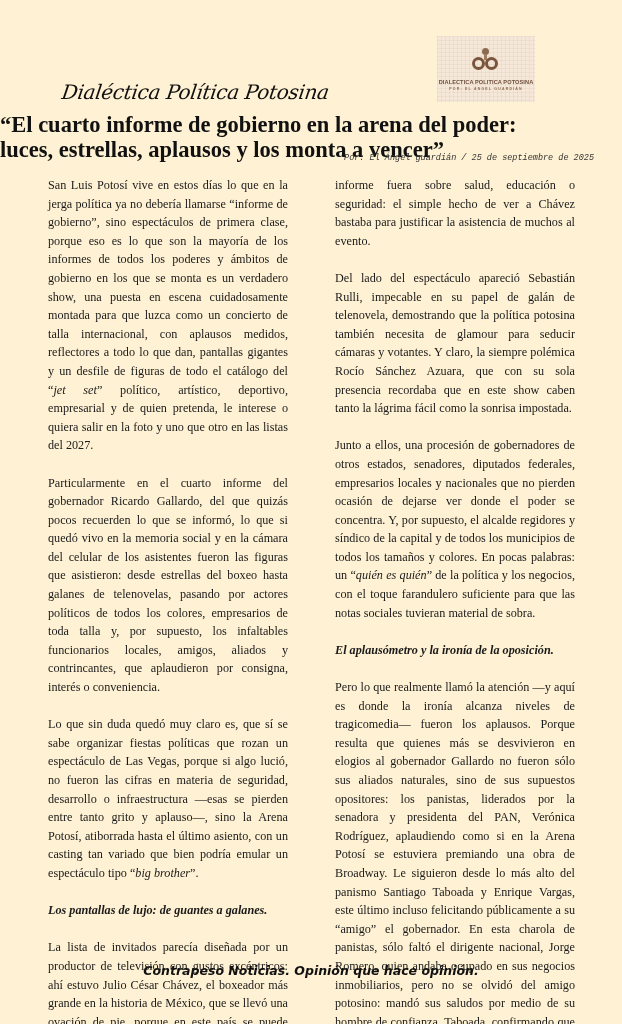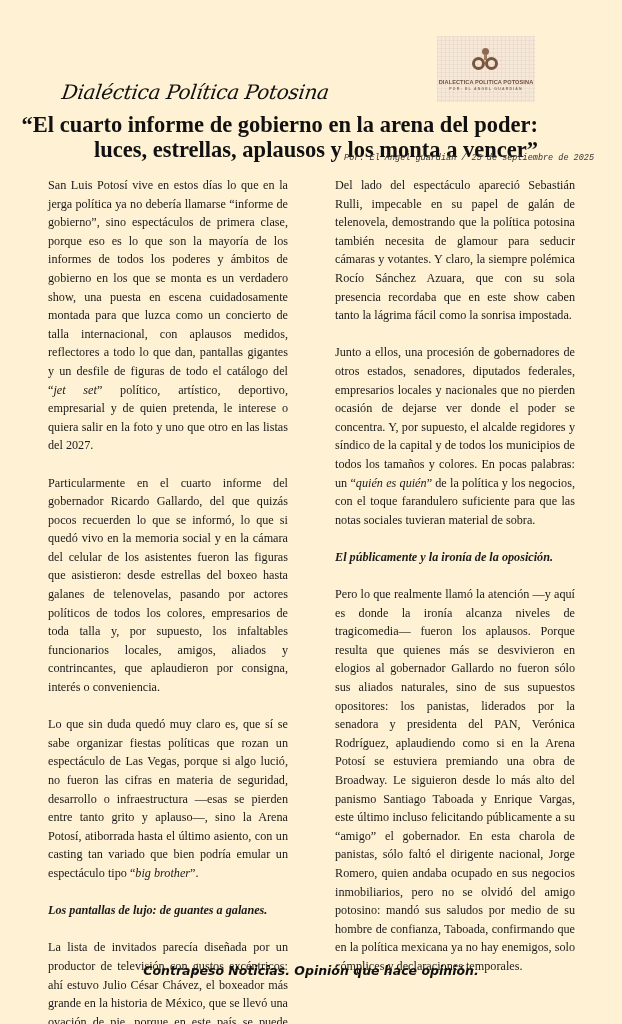--- a/index.html
+++ b/index.html
@@ -29,21 +29,21 @@
   .logo-sub { font-family: "Liberation Sans", sans-serif; font-size: 3.5px; font-weight: bold; color: #8c6a52; letter-spacing: 1.2px; margin-top: 2px; white-space: nowrap; }
 
   .brand {
     position: absolute; left: 62px; top: 80px;
     font-family: "DejaVu Serif", serif; font-style: italic;
     font-size: 20px; color: #111; letter-spacing: -0.3px;
     transform: skewX(-8deg);
   }
   .title {
     position: absolute; left: 0; width: 538px; top: 112px;
-    text-align: right; font-weight: bold; font-size: 22.5px; line-height: 25px; color: #111;
+    text-align: left; font-weight: bold; font-size: 22.5px; line-height: 25px; color: #111;
   }
   .byline {
     position: absolute; right: 28px; top: 153px;
     font-style: italic; font-size: 8.5px; color: #333; font-family: Liberation Mono, monospace;
   }
   .col {
     position: absolute; top: 176px; width: 240px;
     font-size: 12.2px; line-height: 18.6px; text-align: justify;
   }
   .col.left { left: 48px; }
@@ -81,19 +81,20 @@
 
 <div class="col left">
   <p><span>San Luis Potosí vive en estos días lo que en la jerga política ya no debería llamarse “informe de gobierno”, sino espectáculos de primera clase, porque eso es lo que son la mayoría de los informes de todos los poderes y ámbitos de gobierno en los que se monta es un verdadero show, una puesta en escena cuidadosamente montada para que luzca como un concierto de talla internacional, con aplausos medidos, reflectores a todo lo que dan, pantallas gigantes y un desfile de figuras de todo el catálogo del “</span><i>jet set</i><span>” político, artístico, deportivo, empresarial y de quien pretenda, le interese o quiera salir en la foto y uno que otro en las listas del 2027.</span></p>
   <p>Particularmente en el cuarto informe del gobernador Ricardo Gallardo, del que quizás pocos recuerden lo que se informó, lo que si quedó vivo en la memoria social y en la cámara del celular de los asistentes fueron las figuras que asistieron: desde estrellas del boxeo hasta galanes de telenovelas, pasando por actores políticos de todos los colores, empresarios de toda talla y, por supuesto, los infaltables funcionarios locales, amigos, aliados y contrincantes, que aplaudieron por consigna, interés o conveniencia.</p>
   <p><span>Lo que sin duda quedó muy claro es, que sí se sabe organizar fiestas políticas que rozan un espectáculo de Las Vegas, porque si algo lució, no fueron las cifras en materia de seguridad, desarrollo o infraestructura —esas se pierden entre tanto grito y aplauso—, sino la Arena Potosí, atiborrada hasta el último asiento, con un casting tan variado que bien podría emular un espectáculo tipo “</span><i>big brother</i><span>”.</span></p>
   <h3>Los pantallas de lujo: de guantes a galanes.</h3>
   <p>La lista de invitados parecía diseñada por un productor de televisión con gustos excéntricos: ahí estuvo Julio César Chávez, el boxeador más grande en la historia de México, que se llevó una ovación de pie, porque en este país se puede cuestionar a un político, pero jamás a un ídolo deportivo, por más señalamientos que tengan sus familiares cercanos. No importaba que el</p>
 </div>
 
 <div class="col right">
+  <p>informe fuera sobre salud, educación o seguridad: el simple hecho de ver a Chávez bastaba para justificar la asistencia de muchos al evento.</p>
   <p>Del lado del espectáculo apareció Sebastián Rulli, impecable en su papel de galán de telenovela, demostrando que la política potosina también necesita de glamour para seducir cámaras y votantes. Y claro, la siempre polémica Rocío Sánchez Azuara, que con su sola presencia recordaba que en este show caben tanto la lágrima fácil como la sonrisa impostada.</p>
   <p><span>Junto a ellos, una procesión de gobernadores de otros estados, senadores, diputados federales, empresarios locales y nacionales que no pierden ocasión de dejarse ver donde el poder se concentra. Y, por supuesto, el alcalde regidores y síndico de la capital y de todos los municipios de todos los tamaños y colores. En pocas palabras: un “</span><i>quién es quién</i><span>” de la política y los negocios, con el toque farandulero suficiente para que las notas sociales tuvieran material de sobra.</span></p>
-  <h3>El públicamente y la ironía de la oposición.</h3>
+  <h3>El aplausómetro y la ironía de la oposición.</h3>
   <p>Pero lo que realmente llamó la atención —y aquí es donde la ironía alcanza niveles de tragicomedia— fueron los aplausos. Porque resulta que quienes más se desvivieron en elogios al gobernador Gallardo no fueron sólo sus aliados naturales, sino de sus supuestos opositores: los panistas, liderados por la senadora y presidenta del PAN, Verónica Rodríguez, aplaudiendo como si en la Arena Potosí se estuviera premiando una obra de Broadway. Le siguieron desde lo más alto del panismo Santiago Taboada y Enrique Vargas, este último incluso felicitando públicamente a su “amigo” el gobernador.  En esta charola de panistas, sólo faltó el dirigente nacional, Jorge Romero, quien andaba ocupado en sus negocios inmobiliarios, pero no se olvidó del amigo potosino: mandó sus saludos por medio de su hombre de confianza, Taboada, confirmando que en la política mexicana ya no hay enemigos, solo cómplices y declaraciones temporales.</p>
 </div>
 
 <div class="footer">Contrapeso Noticias. Opinión que hace opinión.</div>
 
 </body></html>

